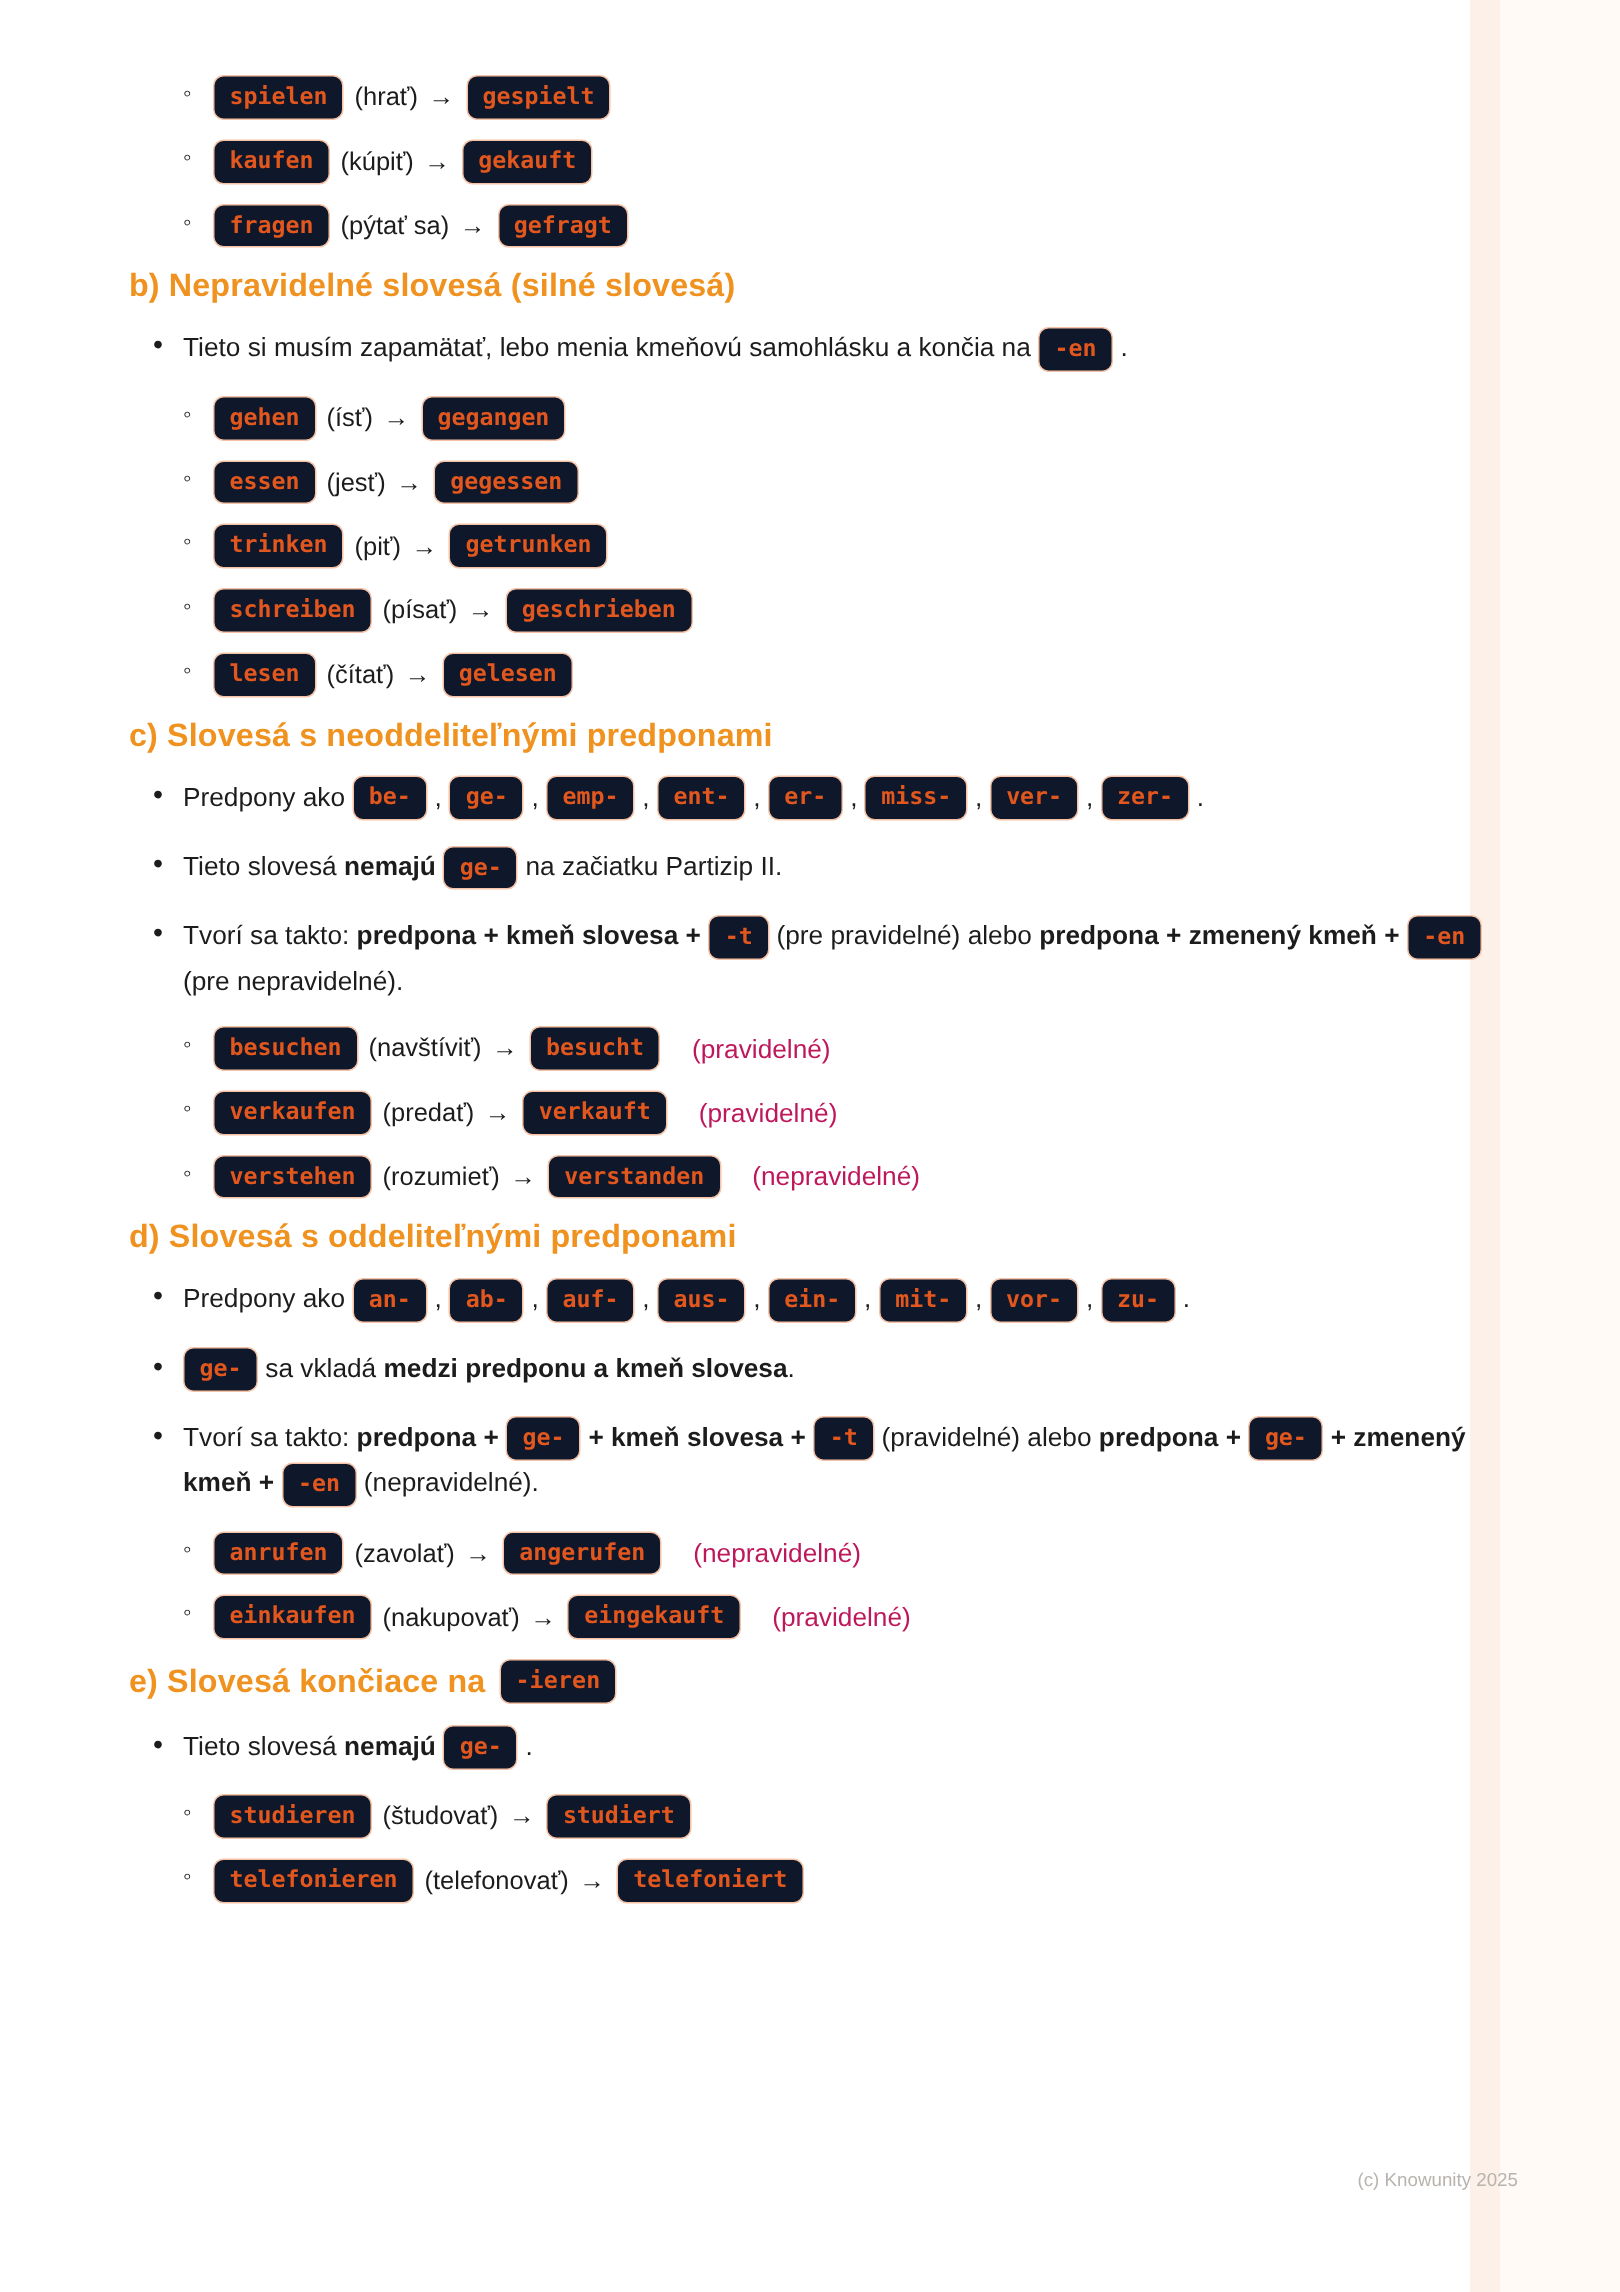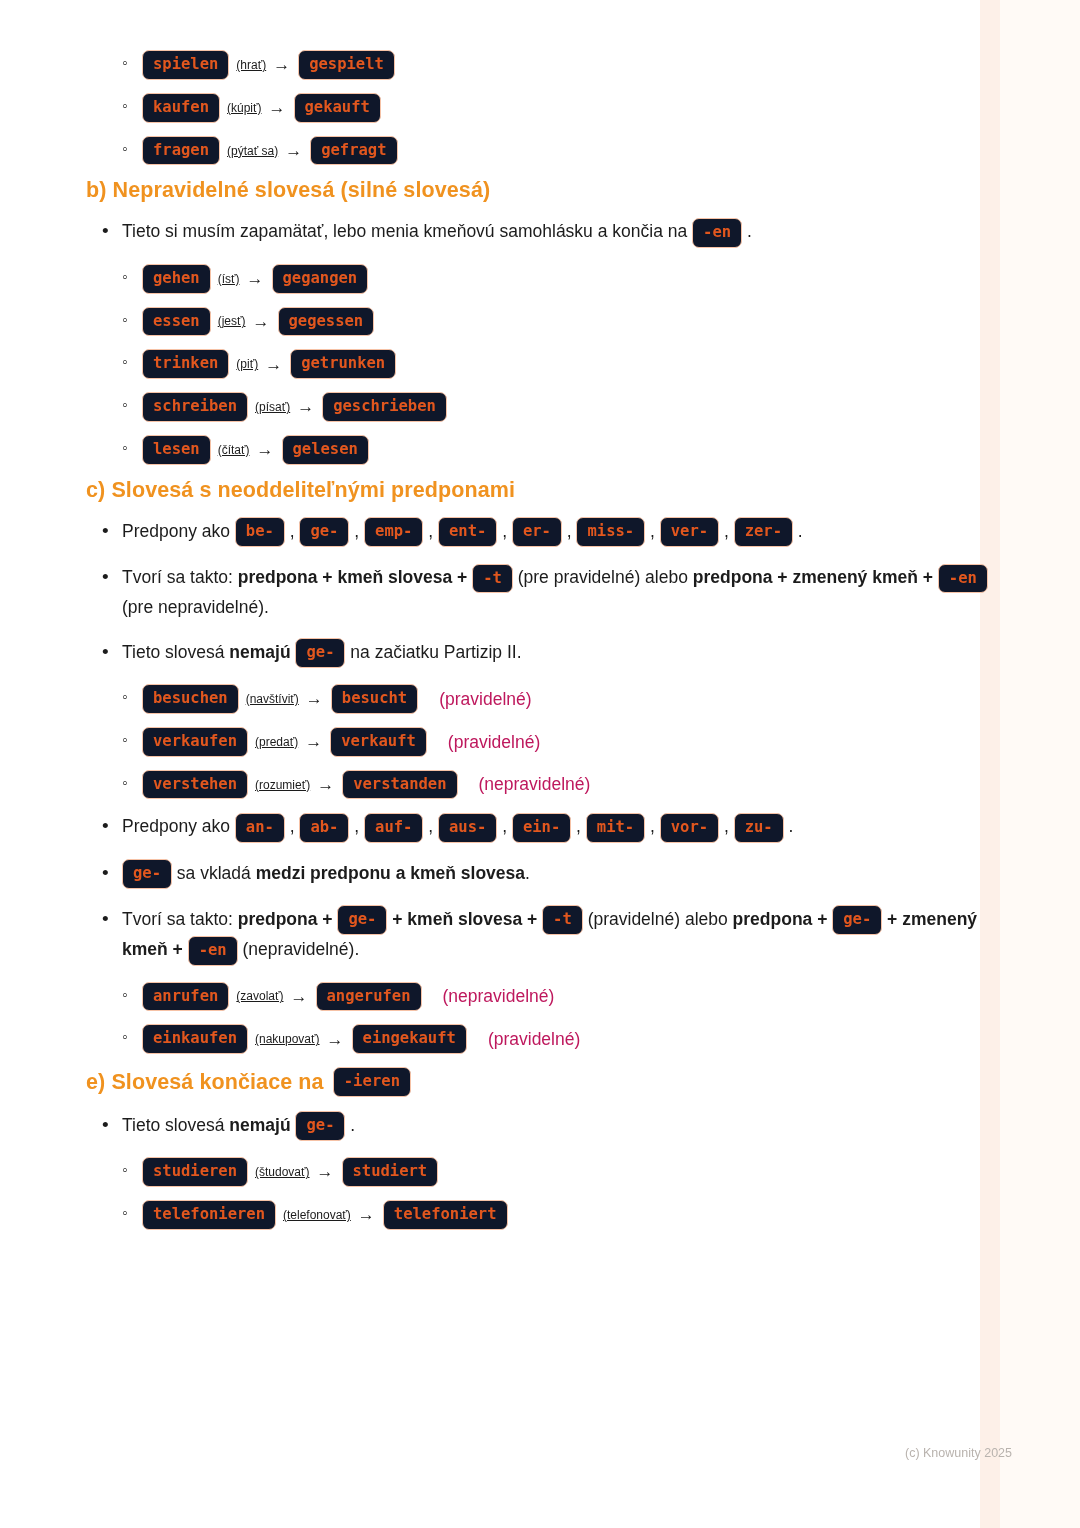--- a/index.html
+++ b/index.html
@@ -110,24 +110,23 @@
     background: #0f172a;
     border: 1px solid #f6c2a6;
     border-radius: 7px;
     padding: 5px 10px;
     line-height: 1.15;
     vertical-align: middle;
     white-space: nowrap;
   }
   .gloss {
     margin: 0 7px;
-    font-size: 12px;
+    font-size: 17px;
     color: #1c1c1c;
     white-space: nowrap;
-    text-decoration: underline;
   }
   .arrow {
     margin-right: 8px;
     font-size: 17px;
     color: #1c1c1c;
   }
   .trail {
     margin-left: 21px;
     font-size: 17.5px;
     color: #be185d;
@@ -208,22 +207,22 @@
           <span class="gloss">(čítať)</span>
           <span class="arrow">→</span>
           <code class="chip">gelesen</code>
         </li>
       </ul>
       <h2 class="section sec-spacer-top">
         <span>c) Slovesá s neoddeliteľnými predponami</span>
       </h2>
       <ul class="bullets">
         <li><span class="inline-txt">Predpony ako </span><code class="chip">be-</code><span class="inline-txt"> , </span><code class="chip">ge-</code><span class="inline-txt"> , </span><code class="chip">emp-</code><span class="inline-txt"> , </span><code class="chip">ent-</code><span class="inline-txt"> , </span><code class="chip">er-</code><span class="inline-txt"> , </span><code class="chip">miss-</code><span class="inline-txt"> , </span><code class="chip">ver-</code><span class="inline-txt"> , </span><code class="chip">zer-</code><span class="inline-txt"> .</span></li>
+        <li><span class="inline-txt">Tieto slovesá </span><b class="inline-txt">nemajú</b><span class="inline-txt"> </span><code class="chip">ge-</code><span class="inline-txt"> na začiatku Partizip II.</span></li>
         <li><span class="inline-txt">Tvorí sa takto: </span><b class="inline-txt">predpona + kmeň slovesa + </b><code class="chip">-t</code><span class="inline-txt"> (pre pravidelné) alebo </span><b class="inline-txt">predpona + zmenený kmeň + </b><code class="chip">-en</code><span class="inline-txt"> (pre nepravidelné).</span></li>
-        <li><span class="inline-txt">Tieto slovesá </span><b class="inline-txt">nemajú</b><span class="inline-txt"> </span><code class="chip">ge-</code><span class="inline-txt"> na začiatku Partizip II.</span></li>
       </ul>
       <ul class="sub">
         <li>
           <code class="chip">besuchen</code>
           <span class="gloss">(navštíviť)</span>
           <span class="arrow">→</span>
           <code class="chip">besucht</code>
           <span class="trail">(pravidelné)</span>
         </li>
         <li>
@@ -234,20 +233,23 @@
           <span class="trail">(pravidelné)</span>
         </li>
         <li>
           <code class="chip">verstehen</code>
           <span class="gloss">(rozumieť)</span>
           <span class="arrow">→</span>
           <code class="chip">verstanden</code>
           <span class="trail">(nepravidelné)</span>
         </li>
       </ul>
+      <h2 class="section sec-spacer-top">
+        <span>d) Slovesá s oddeliteľnými predponami</span>
+      </h2>
       <ul class="bullets">
         <li><span class="inline-txt">Predpony ako </span><code class="chip">an-</code><span class="inline-txt"> , </span><code class="chip">ab-</code><span class="inline-txt"> , </span><code class="chip">auf-</code><span class="inline-txt"> , </span><code class="chip">aus-</code><span class="inline-txt"> , </span><code class="chip">ein-</code><span class="inline-txt"> , </span><code class="chip">mit-</code><span class="inline-txt"> , </span><code class="chip">vor-</code><span class="inline-txt"> , </span><code class="chip">zu-</code><span class="inline-txt"> .</span></li>
         <li><code class="chip">ge-</code><span class="inline-txt"> sa vkladá </span><b class="inline-txt">medzi predponu a kmeň slovesa</b><span class="inline-txt">.</span></li>
         <li><span class="inline-txt">Tvorí sa takto: </span><b class="inline-txt">predpona + </b><code class="chip">ge-</code><b class="inline-txt"> + kmeň slovesa + </b><code class="chip">-t</code><span class="inline-txt"> (pravidelné) alebo </span><b class="inline-txt">predpona + </b><code class="chip">ge-</code><b class="inline-txt"> + zmenený kmeň + </b><code class="chip">-en</code><span class="inline-txt"> (nepravidelné).</span></li>
       </ul>
       <ul class="sub">
         <li>
           <code class="chip">anrufen</code>
           <span class="gloss">(zavolať)</span>
           <span class="arrow">→</span>

